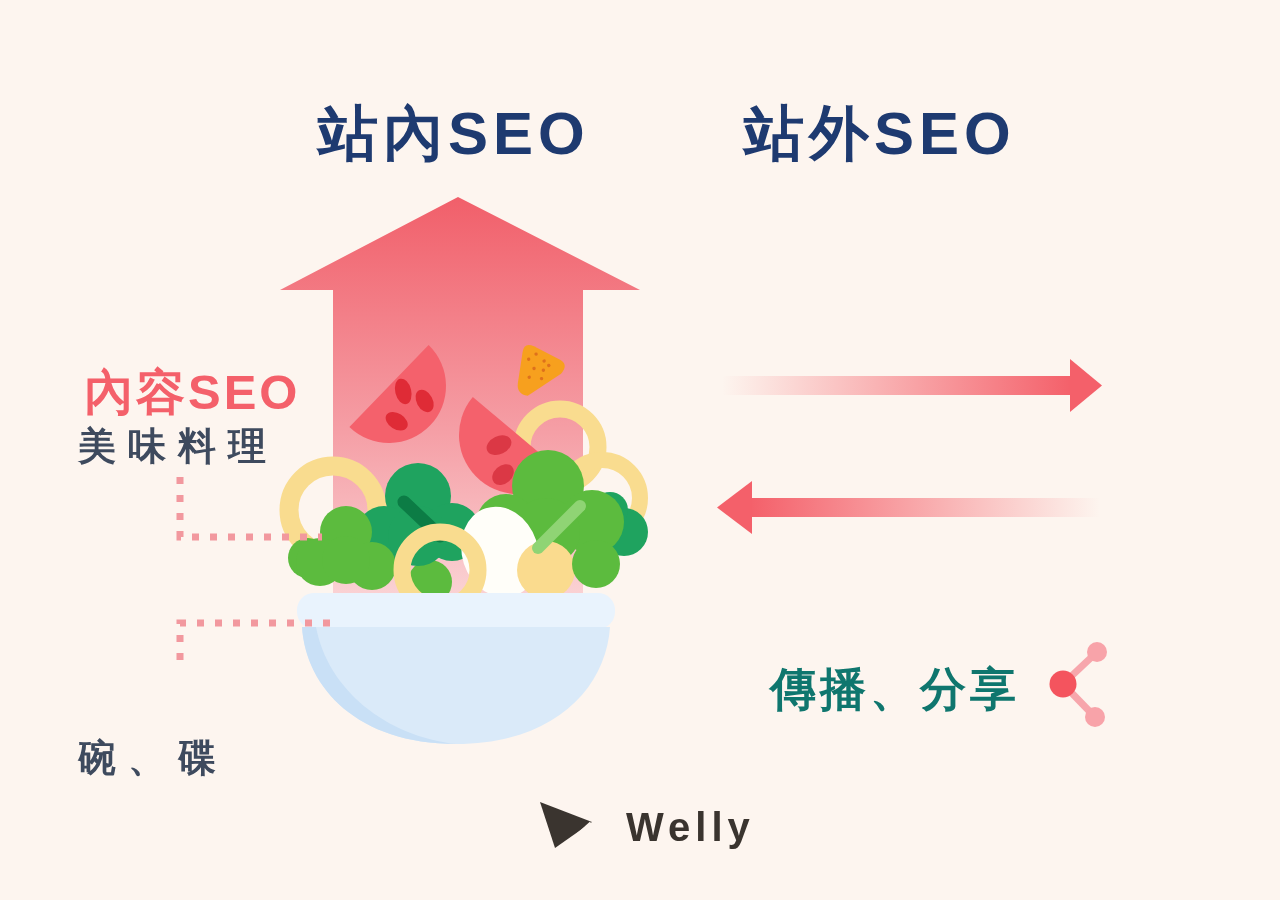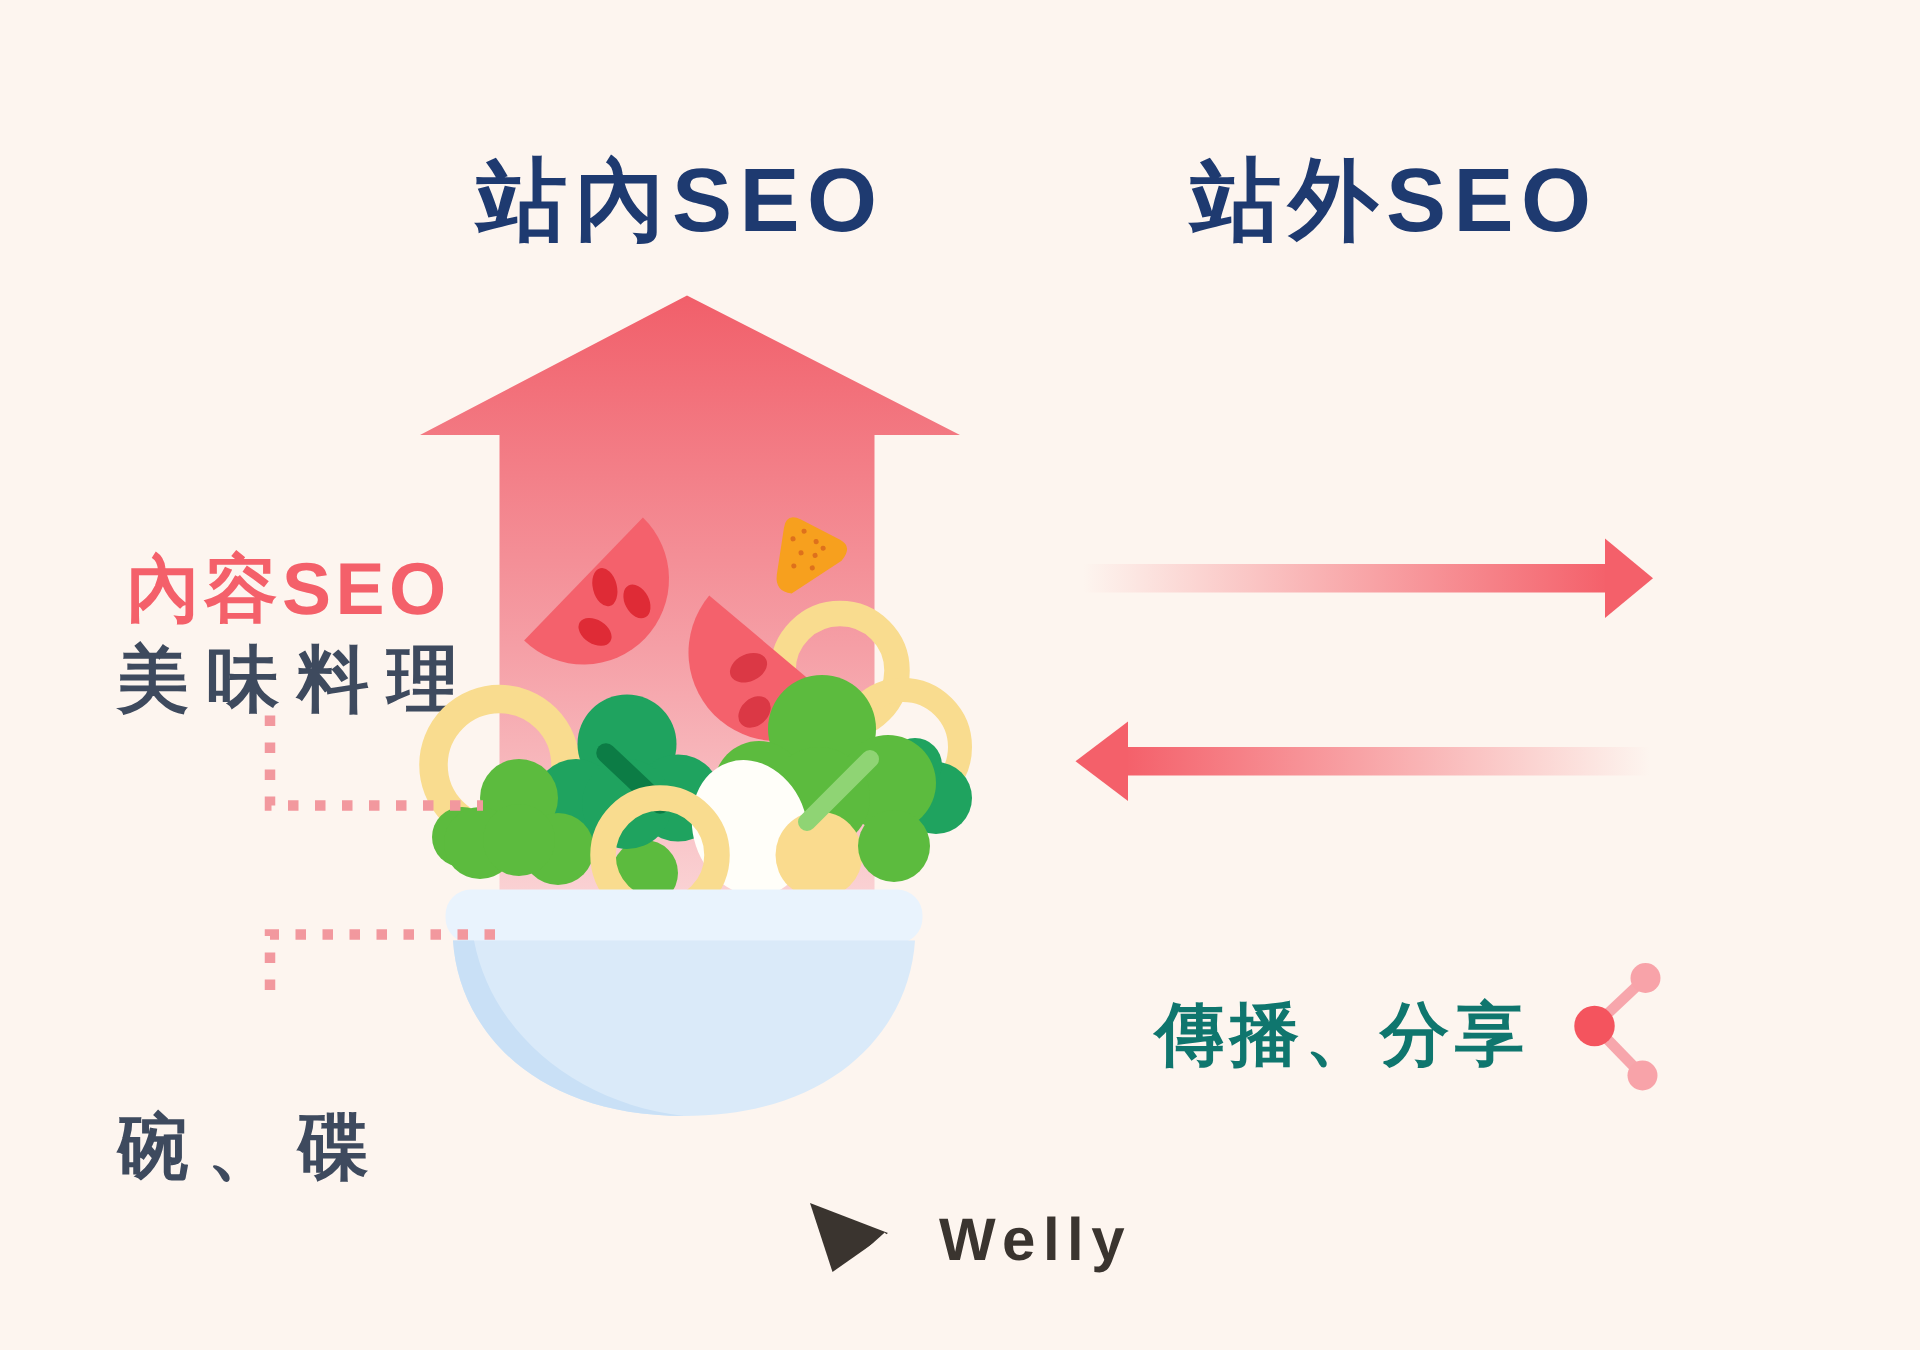--- a/index.html
+++ b/index.html
@@ -1,32 +1,32 @@
 <!DOCTYPE html>
 <html><head>
 <meta charset="utf-8">
 <style>
   html,body{margin:0;padding:0;}
   body{font-family:"Liberation Sans","DejaVu Sans",sans-serif;}
   .stage{position:relative;width:1280px;height:900px;background:#FDF5EF;overflow:hidden;}
   .abs{position:absolute;}
   .heading{font-size:60px;font-weight:bold;color:#1E3A70;letter-spacing:5px;white-space:nowrap;}
   .red-label{font-size:49px;font-weight:bold;color:#F4606A;letter-spacing:3px;white-space:nowrap;}
-  .dark-sub{font-size:48px;font-weight:600;color:#3E4A5E;letter-spacing:12px;white-space:nowrap;}
+  .dark-sub{font-size:38px;font-weight:600;color:#3E4A5E;letter-spacing:12px;white-space:nowrap;}
   .share-label{font-size:46px;font-weight:bold;color:#0f766e;letter-spacing:4px;white-space:nowrap;}
   .brand{display:flex;align-items:center;gap:32px;}
   .brand-name{font-size:40px;font-weight:bold;color:#3A342F;letter-spacing:5px;margin-top:4px;}
 </style>
 </head>
 <body>
 
 <div class="stage">
 
   <div class="abs heading" style="left:318px;top:94px;">站內SEO</div>
-  <div class="abs heading" style="left:794px;top:94px;">站外SEO</div>
+  <div class="abs heading" style="left:744px;top:94px;">站外SEO</div>
 
   <div class="abs red-label" style="left:84px;top:360px;">內容SEO</div>
   <div class="abs dark-sub" style="left:78px;top:421px;">美味料理</div>
   <div class="abs dark-sub" style="left:78px;top:733px;">碗、碟</div>
 
   <svg class="abs" style="left:150px;top:180px;" width="530" height="620" viewBox="0 0 530 620">
     <defs>
       <linearGradient id="arrowGrad" x1="0" y1="0" x2="0" y2="1">
         <stop offset="0" stop-color="#F15F6A"></stop>
         <stop offset="0.55" stop-color="#F59FA6"></stop>

